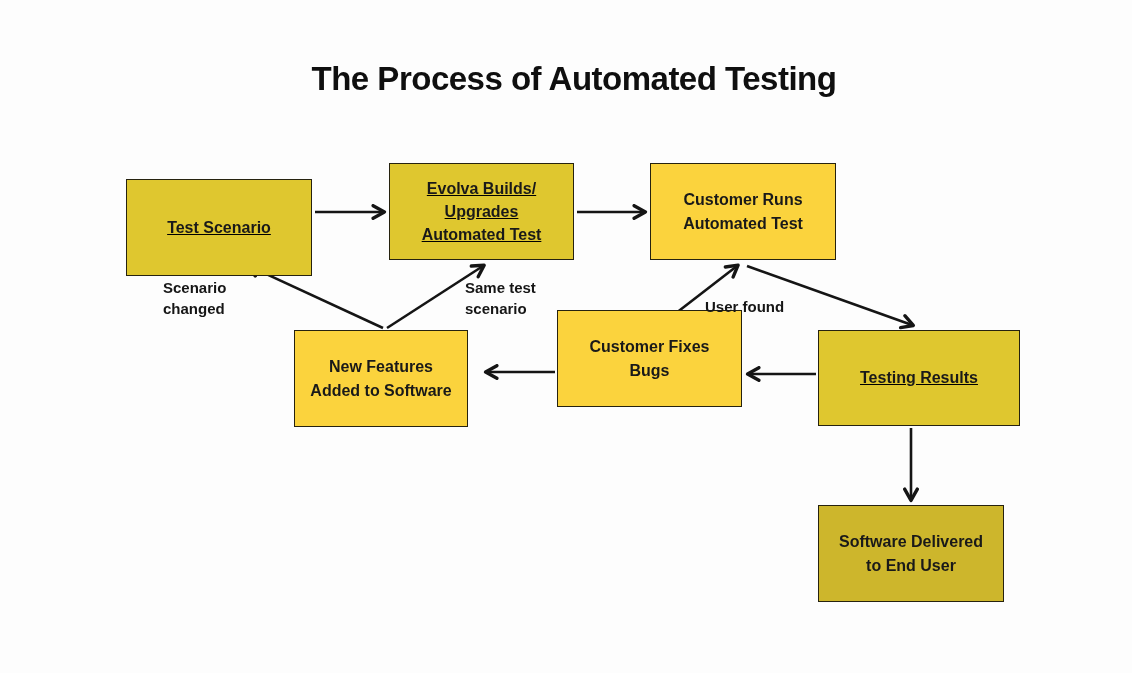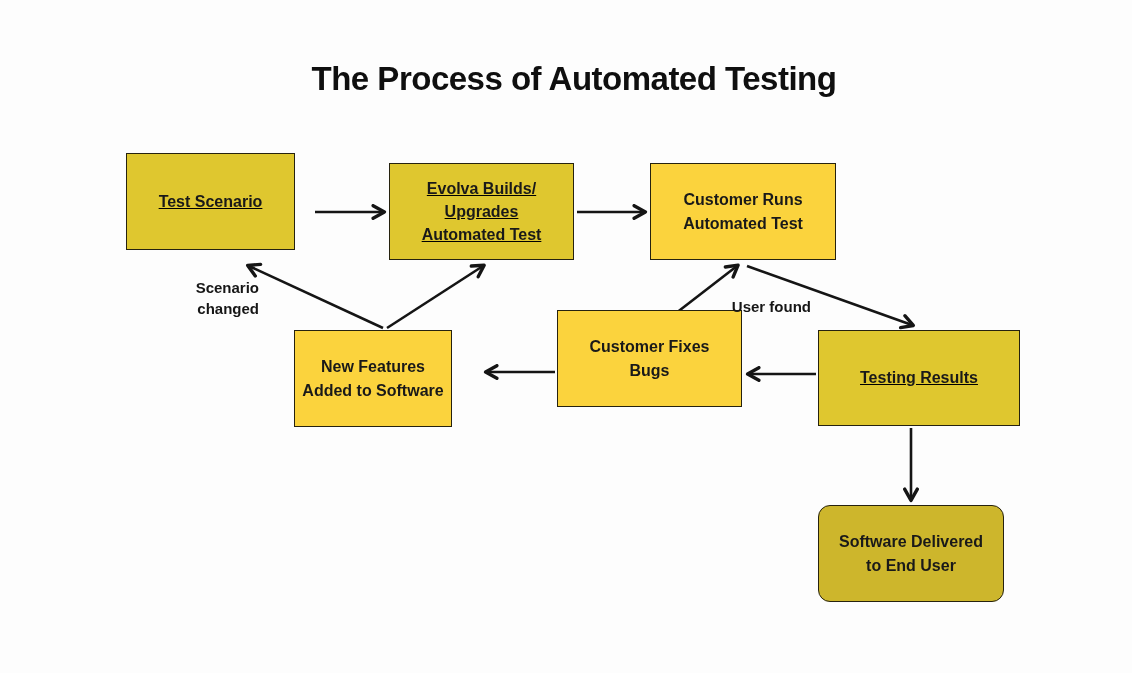--- a/index.html
+++ b/index.html
@@ -41,36 +41,36 @@
   .node{
     position:absolute;
     border:1.5px solid var(--box-border);
     display:flex;
     align-items:center;
     justify-content:center;
     text-align:center;
   }
   .node--mustard{background:var(--mustard);text-decoration:underline;}
   .node--bright{background:var(--bright-yellow);}
-  .node--olive{background:var(--olive-gold);border-radius:12px;}
+  .node--olive{background:var(--olive-gold);}
   .node-label{
     font-size:16px;
     font-weight:700;
     line-height:1.45;
     color:var(--text);
     white-space:pre-line;
     padding:0 6px;
   }
   .edge-label{
     position:absolute;
     font-size:15px;
     font-weight:700;
     line-height:1.4;
     color:#161616;
-    text-align:right;
+    text-align:left;
     white-space:pre-line;
   }
 </style>
 </head>
 <body>
 
 <div class="canvas">
 
   <h1 class="title">The Process of Automated Testing</h1>
 
@@ -84,36 +84,36 @@
     <line x1="577" y1="212" x2="644" y2="212" marker-end="url(#arrow)"></line>
     <line x1="747" y1="266" x2="912" y2="325" marker-end="url(#arrow)"></line>
     <line x1="658" y1="327" x2="737" y2="266" marker-end="url(#arrow)"></line>
     <line x1="816" y1="374" x2="749" y2="374" marker-end="url(#arrow)"></line>
     <line x1="555" y1="372" x2="487" y2="372" marker-end="url(#arrow)"></line>
     <line x1="387" y1="328" x2="483" y2="266" marker-end="url(#arrow)"></line>
     <line x1="383" y1="328" x2="249" y2="266" marker-end="url(#arrow)"></line>
     <line x1="911" y1="428" x2="911" y2="499" marker-end="url(#arrow)"></line>
   </svg>
 
-  <div class="node node--mustard" style="left:126px;top:153px;width:169px;height:97px">
+  <div class="node node--mustard" style="left:126px;top:179px;width:186px;height:97px">
     <span class="node-label">Test Scenario</span>
   </div>
 
   <div class="node node--mustard" style="left:389px;top:163px;width:185px;height:97px">
     <span class="node-label">Evolva Builds/
 Upgrades
 Automated Test</span>
   </div>
 
   <div class="node node--bright" style="left:650px;top:163px;width:186px;height:97px">
     <span class="node-label">Customer Runs
 Automated Test</span>
   </div>
 
-  <div class="node node--bright" style="left:294px;top:330px;width:158px;height:97px">
+  <div class="node node--bright" style="left:294px;top:330px;width:174px;height:97px">
     <span class="node-label">New Features
 Added to Software</span>
   </div>
 
   <div class="node node--bright" style="left:557px;top:310px;width:185px;height:97px">
     <span class="node-label">Customer Fixes
 Bugs</span>
   </div>
 
   <div class="node node--mustard" style="left:818px;top:330px;width:202px;height:96px">
@@ -121,17 +121,19 @@
   </div>
 
   <div class="node node--olive" style="left:818px;top:505px;width:186px;height:97px">
     <span class="node-label">Software Delivered
 to End User</span>
   </div>
 
   <div class="edge-label" style="left:163px;top:277px;width:96px">Scenario
 changed</div>
 
+  <div class="edge-label" style="left:465px;top:277px;width:96px">Same test
+scenario</div>
 
   <div class="edge-label" style="left:705px;top:296px;width:106px">User found</div>
 
 
 </div>
 
 </body></html>

